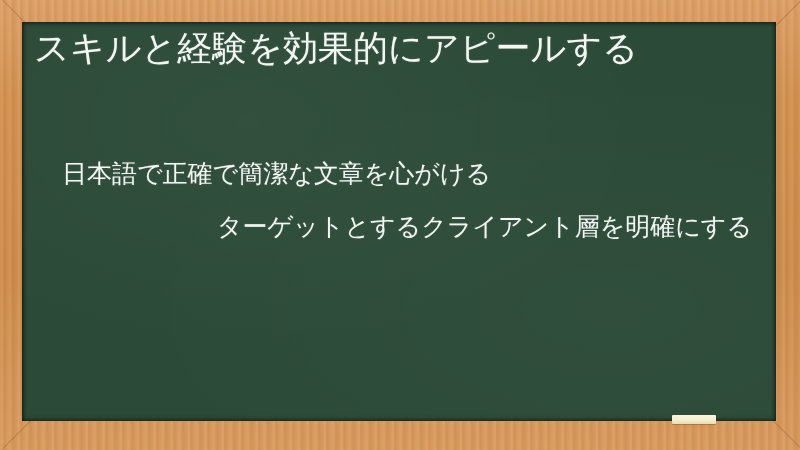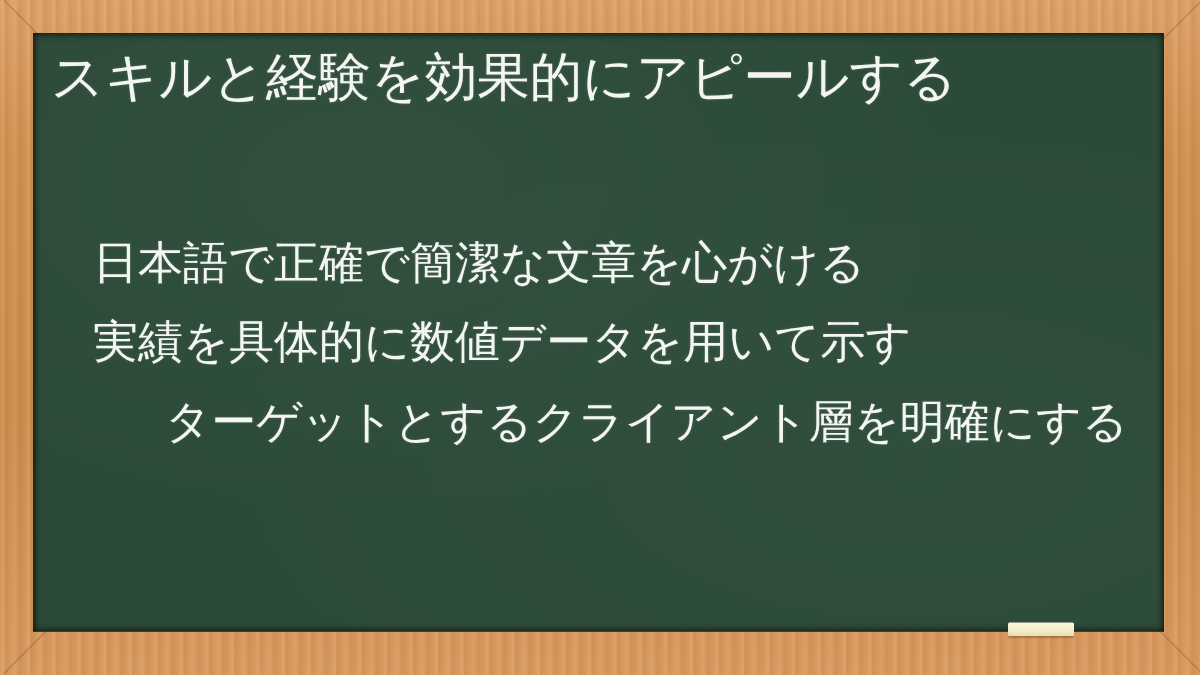--- a/index.html
+++ b/index.html
@@ -82,20 +82,21 @@
     background-color: #2c4a38;
     background-image:
       radial-gradient(ellipse at 30% 25%, rgba(255,255,255,0.030) 0%, rgba(255,255,255,0) 55%),
       radial-gradient(ellipse at 78% 72%, rgba(255,255,255,0.022) 0%, rgba(255,255,255,0) 60%);
     box-shadow:
       inset 0 2px 4px rgba(0,0,0,0.35),
       inset 2px 0 3px rgba(0,0,0,0.28),
       inset -2px 0 3px rgba(0,0,0,0.22),
       inset 0 -2px 4px rgba(0,0,0,0.30);
     overflow: hidden;
+    font-family: Liberation Mono, monospace;
   }
 
   
   .title {
     position: absolute;
     left: 12px;
     top: 6px;
     width: 700px;
     color: #f3f6f2;
     font-size: 35px;
@@ -109,21 +110,21 @@
 
   .bullets {
     position: absolute;
     left: 40px;
     top: 140px;
     width: 690px;
   }
   .bullet {
     display: block;
     color: #f3f6f2;
-    font-size: 30px;
+    font-size: 25px;
     line-height: 28px;
     font-weight: 400;
     margin-bottom: 25px;
     text-shadow: 0 0 2px rgba(255,255,255,0.15);
     white-space: nowrap;
   }
   .bullet:last-child { margin-bottom: 0; text-align: right; }
 
   
   .chalk {
@@ -158,21 +159,20 @@
     </div>
 
   <div class="board">
 
     <div class="title">
       <span class="tline">スキルと経験を効果的にアピールする</span>
     </div>
 
     <div class="bullets">
       <span class="bullet">日本語で正確で簡潔な文章を心がける</span>
-      <span class="bullet">実績を具体的に数値データを用いて示す</span>
       <span class="bullet">ターゲットとするクライアント層を明確にする</span>
     </div>
 
   </div>
 
   <div class="chalk"></div>
 
 </div>
 
 </body></html>

